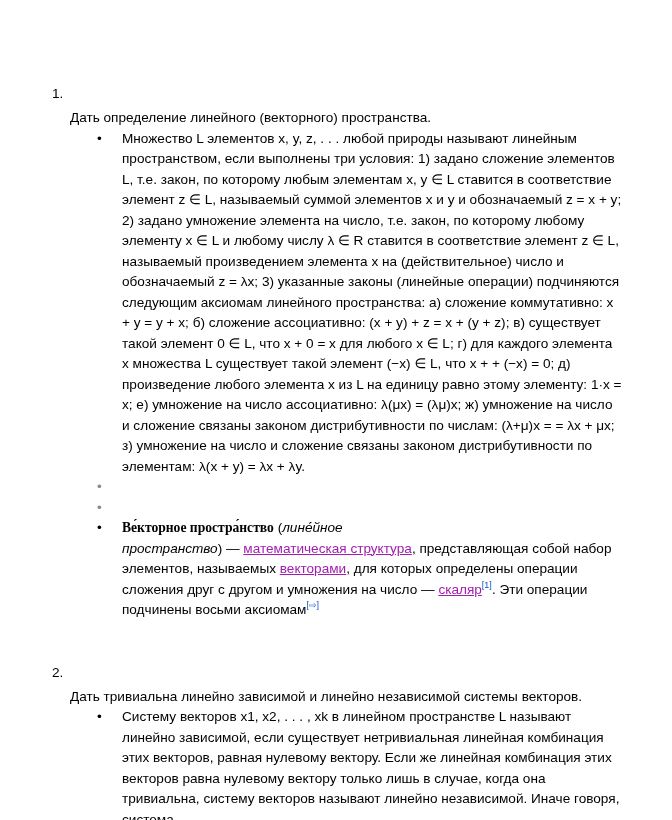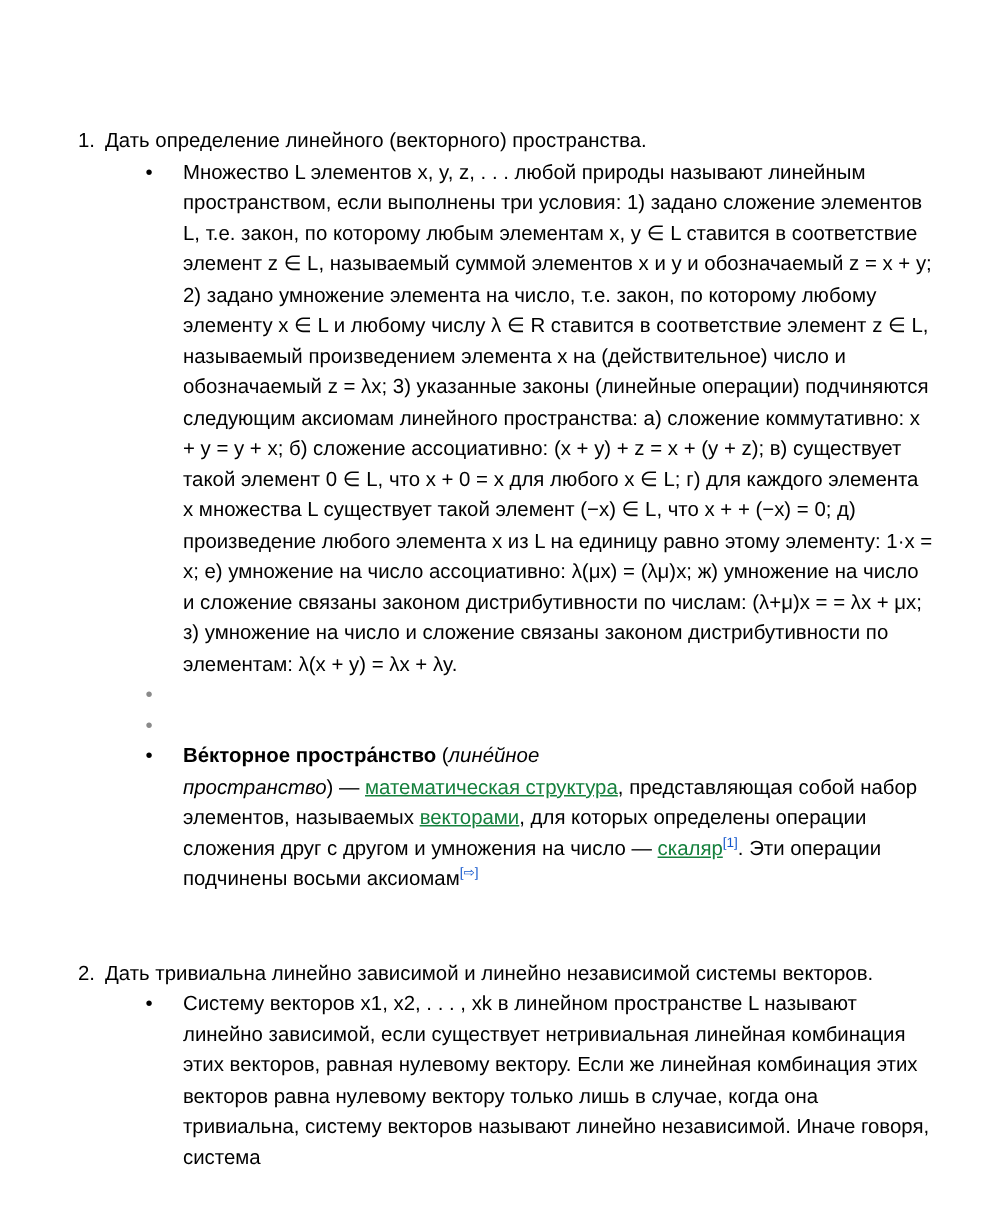--- a/index.html
+++ b/index.html
@@ -24,20 +24,21 @@
     margin-top: 42px;
   }
   .item-head {
     display: flex;
   }
   .item-num {
     flex: 0 0 18px;
   }
   .item-title {
     flex: 1;
+    margin-top: 24px;
   }
   ul.bullets {
     list-style: none;
     margin: 0;
     padding: 0 0 0 70px;
   }
   ul.bullets > li {
     position: relative;
     min-height: 20.5px;
   }
@@ -45,24 +46,24 @@
     position: absolute;
     left: -25px;
     top: 0;
     width: 14px;
     text-align: left;
     color: #000000;
   }
   .dot.dim {
     color: #8a8a8a;
   }
-  .b { font-weight: bold; }
+  .b { font-weight: bold; font-family: Liberation Serif, serif; }
   .i { font-style: italic; }
   a.link {
-    color: #15803d;
+    color: #a21caf;
     text-decoration: underline;
     cursor: pointer;
   }
   sup.ref {
     font-size: 9px;
     line-height: 0;
     vertical-align: super;
     color: #1155cc;
     cursor: pointer;
   }

